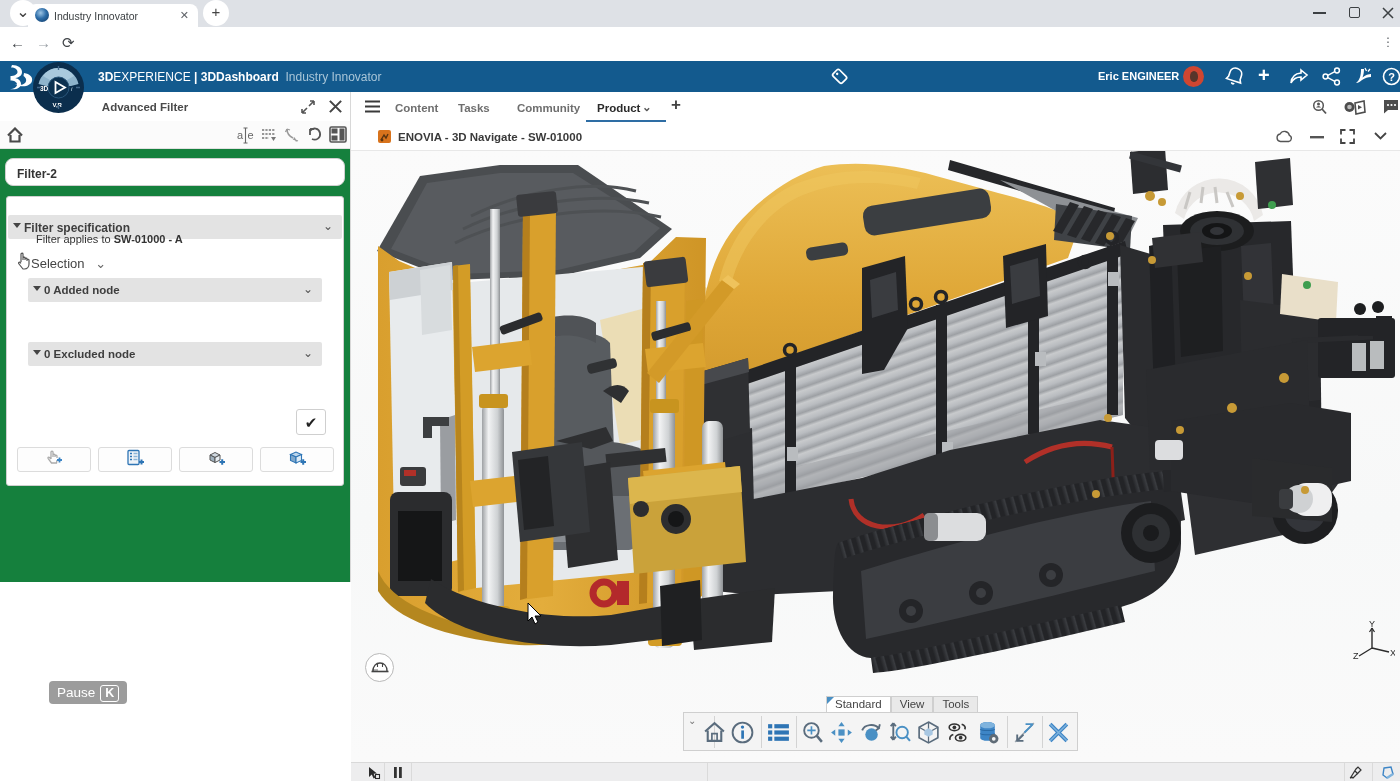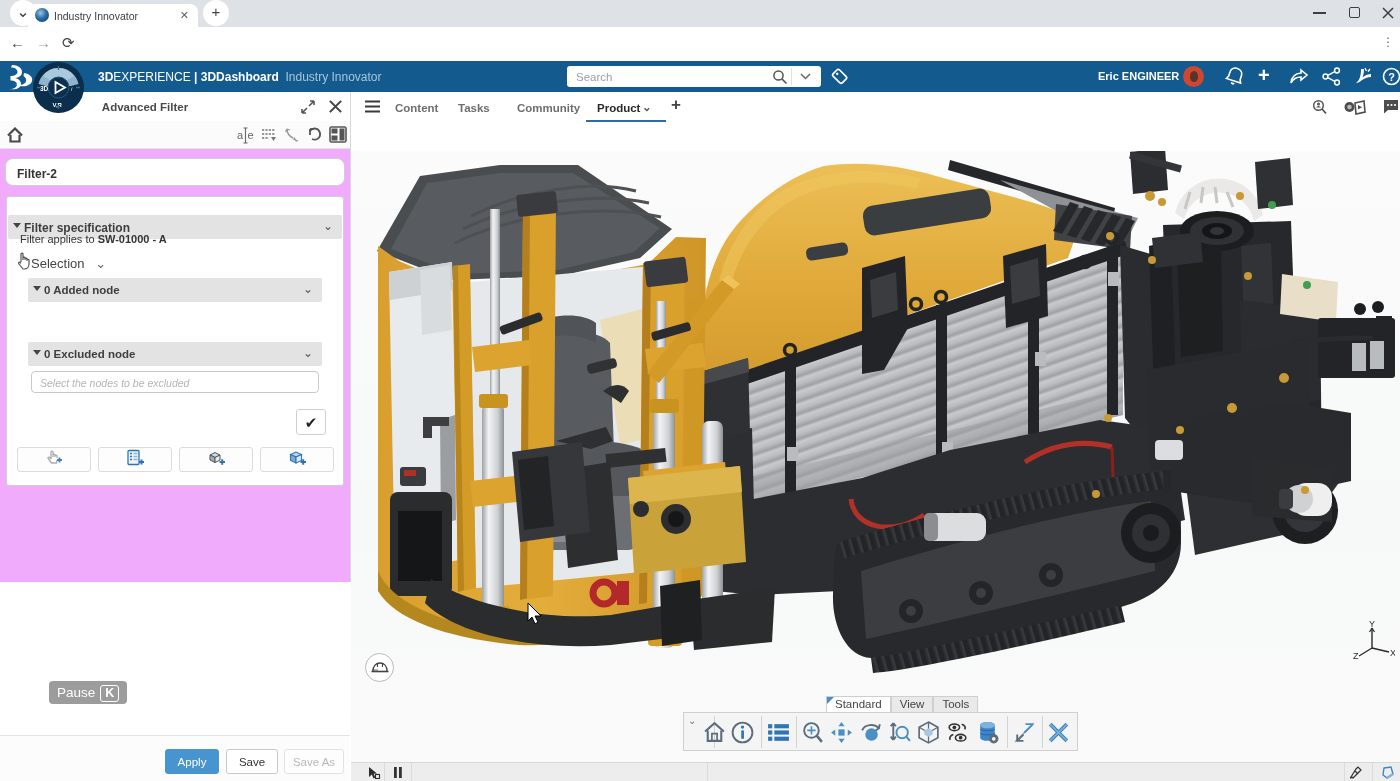--- a/index.html
+++ b/index.html
@@ -26,21 +26,21 @@
   #bbtitle { position:absolute; left:98px; top:70px; font-size:12px; color:#fff; white-space:nowrap; }
   #bbtitle b { font-weight:bold; }
   #bbtitle .lite { color:#a9c6d8; font-weight:normal; }
   #searchbox { position:absolute; left:567px; top:66px; width:254px; height:21px; background:#fff; border-radius:3px; }
   #searchbox .ph { position:absolute; left:9px; top:5px; font-size:11.5px; color:#9aa0a6; }
   #ename { position:absolute; left:1098px; top:70px; font-size:11px; font-weight:bold; color:#fff; }
   #avatar { position:absolute; left:1183px; top:66px; width:21px; height:21px; border-radius:50%; background:#cf4631; overflow:hidden; }
   #avatar::after { content:""; position:absolute; left:6.5px; top:5px; width:8px; height:11px; border-radius:50% 50% 45% 45%; background:#57352a; }
 
   
-  #leftpanel { position:absolute; left:0; top:92px; width:351px; height:490px; background:#f0abfc; border-right:1px solid #d8d8d8;padding-left:48px; }
+  #leftpanel { position:absolute; left:0; top:92px; width:351px; height:490px; background:#15803d; border-right:1px solid #d8d8d8;padding-left:48px; }
   #viewport  { position:absolute; left:351px; top:92px; width:1049px; height:689px; background:#fff; }
 
   
   .lp-hd { position:absolute; left:0; top:0; width:100%; height:29px; background:#fff; }
   .lp-hd .t { position:absolute; left:0; width:290px; text-align:center; top:9px; font-size:11.5px; font-weight:bold; color:#4a4a4a; }
   .lp-tools { position:absolute; left:0; top:29px; width:100%; height:28px; background:#fbfbfb; border-bottom:1px solid #e2e2e2; }
   .fld { position:absolute; background:#fff; border:1px solid #cfcfcf; border-radius:8px; }
   #filter2 { left:5px; top:66px; width:340px; height:28px; }
   #filter2 span { position:absolute; left:11px; top:8px; font-size:12px; font-weight:bold; color:#333; }
   #speccard { left:6px; top:104px; width:338px; height:290px; border-radius:3px; }
@@ -112,31 +112,20 @@
     <path d="M10 14 A19 19 0 0 1 41 14 L25.5 23 Z" fill="#a9c9dd"></path>
     <circle cx="25.5" cy="25.5" r="10.5" fill="#0c3150"></circle>
     <circle cx="25.5" cy="25.5" r="10.5" fill="none" stroke="#2a567a" stroke-width="1"></circle>
     <path d="M22.5 20 L32 25.5 L22.5 31 Z" fill="none" stroke="#fff" stroke-width="1.8"></path>
     <text x="7" y="28.5" font-size="6.5" fill="#fff" font-weight="bold">3D</text>
     <text x="19.5" y="44.5" font-size="6" fill="#fff" font-weight="bold">V,R</text>
     <text x="38" y="29" font-size="6" fill="#cfe2ee" font-style="italic">i</text>
     <path d="M25.5 4 v4 M4 25.5 h4 M43 25.5 h4 M25.5 43 v4" stroke="#43688a" stroke-width="1.4"></path>
   </svg>
   <div id="bbtitle"><b>3D</b>EXPERIENCE <b>| 3DDashboard</b> <span class="lite">&nbsp;Industry Innovator</span></div>
-  <div id="searchbox">
-    <span class="ph">Search</span>
-    <svg style="position:absolute; left:205px; top:3px;" width="16" height="16" viewBox="0 0 16 16">
-        <circle cx="6.5" cy="6.5" r="4.6" fill="none" stroke="#555" stroke-width="1.5"></circle>
-        <path d="M10 10 L14.5 14.5" stroke="#555" stroke-width="1.7"></path>
-      </svg>
-    <div style="position:absolute; left:224px; top:2px; width:1px; height:17px; background:#e0e0e0;"></div>
-      <svg style="position:absolute; left:233px; top:7px;" width="11" height="7" viewBox="0 0 11 7">
-        <path d="M1 1 L5.5 5.5 L10 1" fill="none" stroke="#666" stroke-width="1.5"></path>
-      </svg>
-  </div>
   <svg style="position:absolute; left:829px; top:65px;" width="22" height="22" viewBox="0 0 22 22">
       <g transform="rotate(45 11 11)">
         <rect x="4.5" y="7" width="13" height="9" rx="2" fill="none" stroke="#fff" stroke-width="1.7"></rect>
         <circle cx="7.5" cy="11.5" r="1.2" fill="#fff"></circle>
       </g>
     </svg>
   <div id="ename">Eric ENGINEER</div>
   <div id="avatar"></div>
   <svg style="position:absolute; left:1225px; top:66px;" width="20" height="21" viewBox="0 0 20 21">
       <g transform="rotate(18 10 10)">
@@ -205,38 +194,35 @@
     </div>
     <div class="fld" id="filter2">
         <span>Filter-2</span>
       </div>
     <div class="fld" id="speccard">
       <div class="greybar" style="left:1px; top:18px; width:334px; height:24px;">
         <div class="tri"></div>
           <div class="cap" style="font-size:12px;">Filter specification</div>
           <div class="chev">⌄</div>
       </div>
-      <div style="position:absolute; left:13px; top:36px; font-size:11px; color:#333;">Filter applies to <b>SW-01000 - A</b></div>
+      <div style="position:absolute; left:29px; top:36px; font-size:11px; color:#333;">Filter applies to <b>SW-01000 - A</b></div>
       <svg style="position:absolute; left:9px; top:55px;" width="15" height="18" viewBox="0 0 15 18">
           <path d="M5 2 V10 M5 2 C5 0.9 7 0.9 7 2 V8 M7 6 C7 4.9 9 4.9 9 6 V8 M9 7 C9 5.9 11 5.9 11 7 V9 M11 8 C11 7 13 7 13 8 V12 C13 15 11 17 8.5 17 H7 L3 12 C2 10.8 3.2 9.5 4.2 10.5 L5 11.3" fill="none" stroke="#555" stroke-width="1.2"></path>
         </svg>
         <div style="position:absolute; left:24px; top:59px; font-size:13px; color:#444;">Selection &nbsp; <span style="color:#666;">⌄</span></div>
       <div class="greybar" style="left:21px; top:81px; width:294px; height:24px;">
         <div class="tri"></div>
           <div class="cap">0 Added node</div>
           <div class="chev">⌄</div>
       </div>
       <div class="greybar" style="left:21px; top:145px; width:294px; height:24px;">
         <div class="tri"></div>
           <div class="cap">0 Excluded node</div>
           <div class="chev">⌄</div>
       </div>
-      <div class="phinput" style="left:24px; top:174px; width:288px; height:22px;">
-          <span>Select the nodes to be excluded</span>
-        </div>
       <div style="position:absolute; left:289px; top:212px; width:30px; height:26px; border:1px solid #cfcfcf; border-radius:3px; background:#fff; text-align:center; font-size:15px; color:#222; line-height:25px;">✔</div>
       <div class="btnrow">
         <button style="left:10px;  top:250px;"><svg width="18" height="18" viewBox="0 0 18 18">
               <path d="M6 3 V10 M6 3 C6 1.8 8 1.8 8 3 V8 M8 6 C8 4.8 10 4.8 10 6 V8 M10 7 C10 5.8 12 5.8 12 7 V9 M6 10 L4.5 8.5 C3.5 7.5 2.5 8.5 3.2 9.6 L6.5 14 H11.5 L12 11" fill="none" stroke="#aaa" stroke-width="1.3"></path>
               <path d="M12 11 h5 M14.5 8.5 v5" stroke="#3d85c6" stroke-width="1.8"></path>
             </svg></button>
         <button style="left:91px;  top:250px;"><svg width="19" height="18" viewBox="0 0 19 18">
               <rect x="2" y="1.5" width="11" height="14" rx="1" fill="#eef3f8" stroke="#2e75b5" stroke-width="1.3"></rect>
               <path d="M4 4.5 h2 M4 7.5 h2 M4 10.5 h2" stroke="#2e75b5" stroke-width="1.4"></path>
               <path d="M7.5 4.5 h4 M7.5 7.5 h4 M7.5 10.5 h4" stroke="#8ab4d8" stroke-width="1.4"></path>
@@ -250,25 +236,20 @@
             </svg></button>
         <button style="left:253px; top:250px;"><svg width="19" height="18" viewBox="0 0 19 18">
               <path d="M2.5 5.5 L8 3 L13.5 5.5 L8 8 Z" fill="#bcd6ec" stroke="#2e75b5" stroke-width="1.1"></path>
               <path d="M2.5 5.5 V11.5 L8 14 V8 Z" fill="#7fa8cc" stroke="#2e75b5" stroke-width="1.1"></path>
               <path d="M13.5 5.5 V11.5 L8 14 V8 Z" fill="#dcebf7" stroke="#2e75b5" stroke-width="1.1"></path>
               <path d="M12.5 13 h5.5 M15.2 10.2 v5.6" stroke="#2e75b5" stroke-width="2"></path>
             </svg></button>
       </div>
     </div>
     <div id="pausek">Pause<b>K</b></div>
-    <div id="lp-foot">
-      <button class="pbtn" style="left:165px; width:54px; background:#4794cf; border:1px solid #4794cf; color:#fff;">Apply</button>
-      <button class="pbtn" style="left:226px; width:52px; background:#fff; border:1px solid #c9c9c9; color:#333;">Save</button>
-      <button class="pbtn" style="left:284px; width:60px; background:#fdfdfd; border:1px solid #e3e3e3; color:#b9b9b9;">Save As</button>
-    </div>
   </div>
 
   <div id="viewport">
     <div id="vtabs">
       <svg style="position:absolute; left:14px; top:8px;" width="15" height="13" viewBox="0 0 15 13">
           <path d="M0 1.5 h15 M0 6.5 h15 M0 11.5 h15" stroke="#3a3a3a" stroke-width="1.8"></path>
         </svg>
       <div class="vt" style="left:44px;">Content</div>
       <div class="vt" style="left:107px;">Tasks</div>
       <div class="vt" style="left:166px;">Community</div>
@@ -288,20 +269,39 @@
           <path d="M14 5 L18 7.2 L14 9.4 Z" fill="#4d4d4d"></path>
         </svg>
       <svg style="position:absolute; left:1032px; top:7px;" width="16" height="15" viewBox="0 0 16 15">
           <path d="M1 1 H15 V11 H5 L1 14.5 Z" fill="#4d4d4d"></path>
           <circle cx="5" cy="6" r="1.1" fill="#fff"></circle>
           <circle cx="8.5" cy="6" r="1.1" fill="#fff"></circle>
           <circle cx="12" cy="6" r="1.1" fill="#fff"></circle>
         </svg>
     </div>
     <div id="prodline"></div>
+    <div id="enovia">
+      <div class="ic"><svg width="13" height="13" viewBox="0 0 13 13">
+            <path d="M3 9 L6 4 L8 7 L10 3" stroke="#5a3510" stroke-width="1.4" fill="none"></path>
+            <circle cx="4" cy="9" r="1.4" fill="#5a3510"></circle>
+          </svg></div>
+      <div class="tx">ENOVIA - 3D Navigate - SW-01000</div>
+      <svg style="position:absolute; left:925px; top:8px;" width="17" height="13" viewBox="0 0 17 13">
+          <path d="M4.5 11.5 a3.8 3.8 0 0 1 -0.4 -7.5 a5 5 0 0 1 9.3 1.4 a3.2 3.2 0 0 1 -0.7 6.1 Z" fill="none" stroke="#555" stroke-width="1.4"></path>
+        </svg>
+      <svg style="position:absolute; left:959px; top:14px;" width="14" height="3" viewBox="0 0 14 3">
+          <rect width="14" height="2.4" fill="#555"></rect>
+        </svg>
+      <svg style="position:absolute; left:989px; top:7px;" width="15" height="15" viewBox="0 0 15 15">
+          <path d="M1 5.5 V1 H5.5 M9.5 1 H14 V5.5 M14 9.5 V14 H9.5 M5.5 14 H1 V9.5" fill="none" stroke="#444" stroke-width="1.8"></path>
+        </svg>
+      <svg style="position:absolute; left:1023px; top:10px;" width="13" height="8" viewBox="0 0 13 8">
+          <path d="M1 1 L6.5 6.5 L12 1" fill="none" stroke="#444" stroke-width="1.8"></path>
+        </svg>
+    </div>
     <div id="view3d">
       <svg id="machine" width="1049" height="611" viewBox="0 0 1049 611">
 <defs>
 <linearGradient id="pipes" gradientUnits="userSpaceOnUse" x1="0" y1="0" x2="3.9" y2="11.2" spreadMethod="repeat">
  <stop offset="0" stop-color="#b9bcc0"></stop>
               <stop offset="0.35" stop-color="#9da0a4"></stop>
               <stop offset="0.6" stop-color="#c8cacc"></stop>
               <stop offset="1" stop-color="#b9bcc0"></stop>
 </linearGradient>
 <linearGradient id="pipes2" gradientUnits="userSpaceOnUse" x1="0" y1="0" x2="2.5" y2="11" spreadMethod="repeat">

